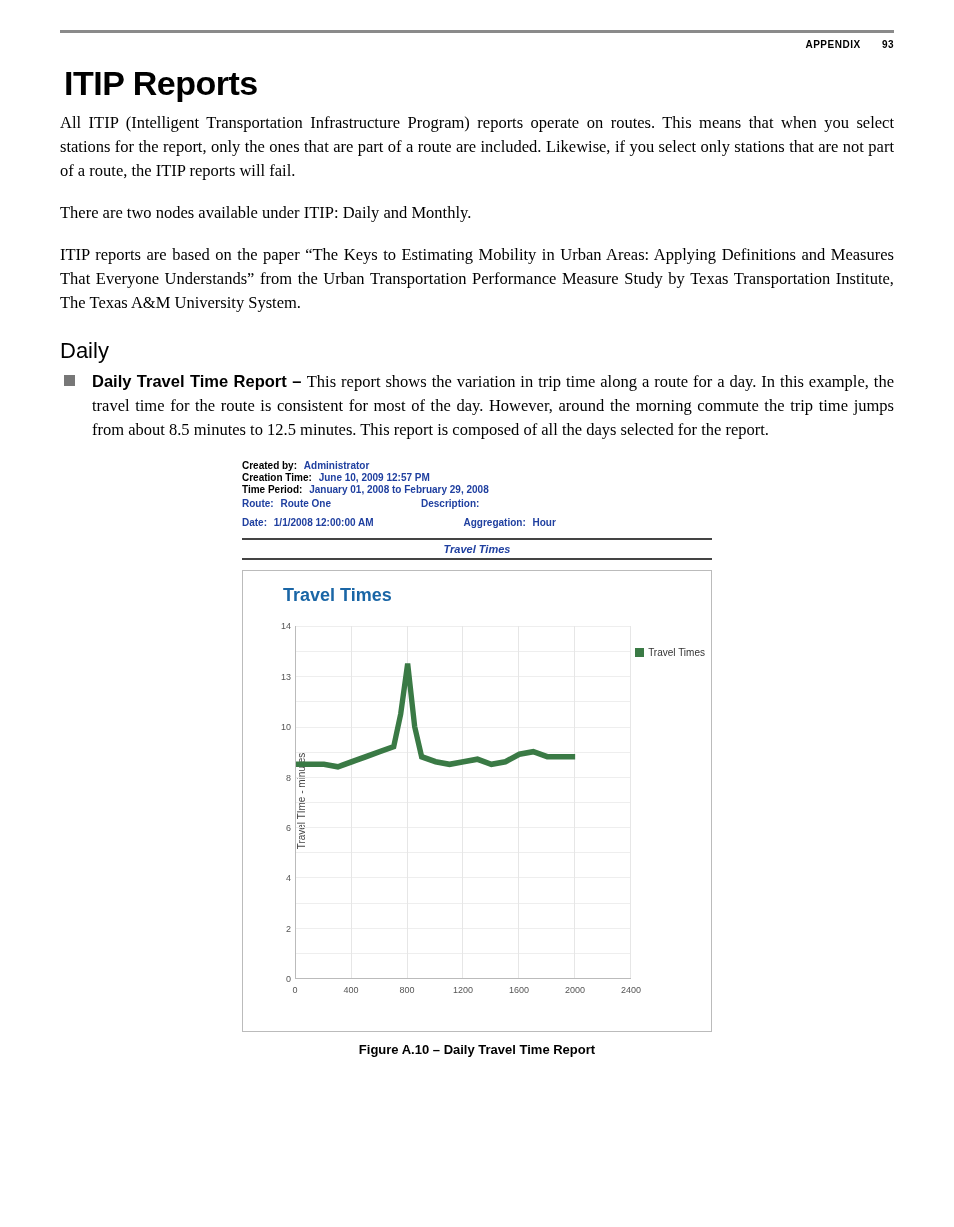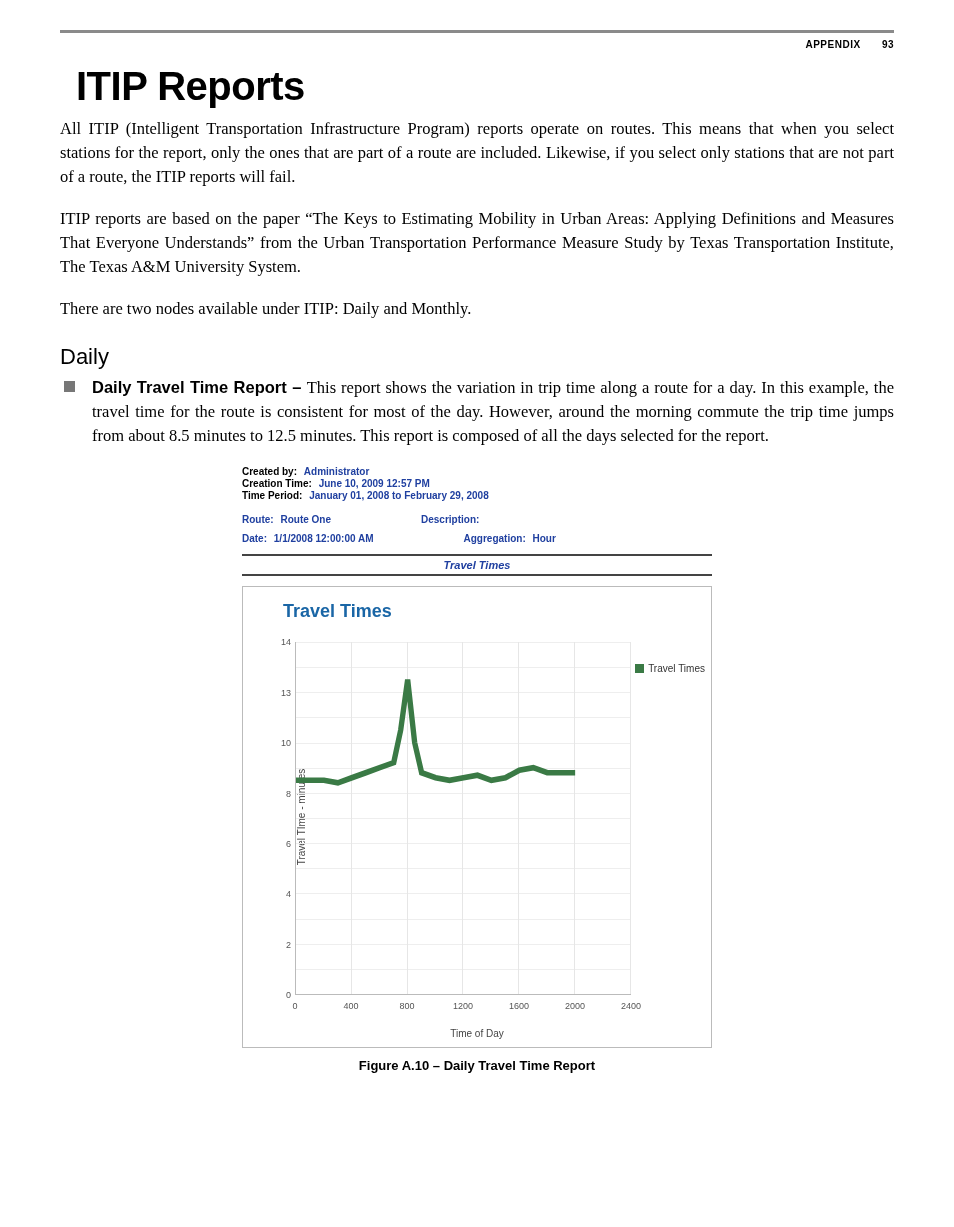--- a/index.html
+++ b/index.html
@@ -25,22 +25,22 @@
     letter-spacing: 0.5px;
     margin-bottom: 14px;
   }
   .header-row .page-num {
     margin-left: 18px;
     font-weight: bold;
   }
   h1.title {
     font-family: Arial, Helvetica, sans-serif;
     font-weight: 800;
-    font-size: 40px;
-    margin: 8px 0 8px 16px;
+    font-size: 34px;
+    margin: 8px 0 8px 4px;
     letter-spacing: -0.5px;
   }
   p.body {
     font-size: 16.5px;
     line-height: 1.45;
     margin: 0 0 18px 0;
     text-align: justify;
   }
   h2.sub {
     font-family: Arial, Helvetica, sans-serif;
@@ -77,21 +77,21 @@
   
   .report-wrap {
     width: 470px;
     margin: 18px auto 8px auto;
     font-family: Arial, Helvetica, sans-serif;
     font-size: 10px;
   }
   .report-meta div { margin-bottom: 1px; }
   .report-meta .label { color: #000; font-weight: bold; }
   .report-meta .val { color: #2040a0; font-weight: bold; margin-left: 4px; }
-  .report-row2 { display: flex; gap: 90px; margin-top: 13px;}
+  .report-row2 { display: flex; gap: 90px; margin-top: 3px;}
   .section-title-bar {
     margin-top: 10px;
     border-top: 2px solid #444;
     border-bottom: 2px solid #444;
     text-align: center;
     color: #2040a0;
     font-style: italic;
     font-weight: bold;
     font-size: 11px;
     padding: 3px 0;
@@ -176,22 +176,22 @@
 <div class="page">
   <div class="top-rule"></div>
   <div class="header-row">
     <span>APPENDIX</span>
     <span class="page-num">93</span>
   </div>
 
   <h1 class="title">ITIP Reports</h1>
 
   <p class="body">All ITIP (Intelligent Transportation Infrastructure Program) reports operate on routes. This means that when you select stations for the report, only the ones that are part of a route are included. Likewise, if you select only stations that are not part of a route, the ITIP reports will fail.</p>
+  <p class="body">There are two nodes available under ITIP: Daily and Monthly.</p>
   <p class="body">ITIP reports are based on the paper “The Keys to Estimating Mobility in Urban Areas: Applying Definitions and Measures That Everyone Understands” from the Urban Transportation Performance Measure Study by Texas Transportation Institute, The Texas A&amp;M University System.</p>
-  <p class="body">There are two nodes available under ITIP: Daily and Monthly.</p>
 
   <h2 class="sub">Daily</h2>
 
   <ul class="bullets">
     <li>
       <span class="bold-sans">Daily Travel Time Report – </span><span>This report shows the variation in trip time along a route for a day. In this example, the travel time for the route is consistent for most of the day. However, around the morning commute the trip time jumps from about 8.5 minutes to 12.5 minutes. This report is composed of all the days selected for the report.</span>
     </li>
   </ul>
 
   <div class="report-wrap">
@@ -234,21 +234,20 @@
       <div class="legend">
         <span class="sw"></span>
         <span>Travel Times</span>
       </div>
       <div class="ylabel">Travel TIme - minutes</div>
       <div class="plot-area" id="plot-area">
         <svg class="line" viewBox="0 0 100 100" preserveAspectRatio="none">
           <polyline id="series-line" points="0.00,39.29 4.17,39.29 8.33,39.29 12.50,40.00 16.67,38.57 20.83,37.14 25.00,35.71 29.17,34.29 31.25,25.00 33.33,10.71 35.42,28.57 37.50,37.14 41.67,38.57 45.83,39.29 50.00,38.57 54.17,37.86 58.33,39.29 62.50,38.57 66.67,36.43 70.83,35.71 75.00,37.14 79.17,37.14 83.33,37.14"></polyline>
         </svg>
       </div>
-      <div class="xlabel">Time of Day</div>
     <div class="ytick" style="bottom: calc(0% + 52px);">0</div>
         <div class="ytick" style="bottom: calc(14.2857% + 36.7143px);">2</div>
         <div class="ytick" style="bottom: calc(28.5714% + 21.4286px);">4</div>
         <div class="ytick" style="bottom: calc(42.8571% + 6.14286px);">6</div>
         <div class="ytick" style="bottom: calc(57.1429% - 9.14286px);">8</div>
         <div class="ytick" style="bottom: calc(71.4286% - 24.4286px);">10</div>
         <div class="ytick" style="bottom: calc(85.7143% - 39.7143px);">13</div>
         <div class="ytick" style="bottom: calc(100% - 55px);">14</div>
         <div class="xtick" style="left: calc(0% + 52px);">0</div>
         <div class="xtick" style="left: calc(16.6667% + 30px);">400</div>

